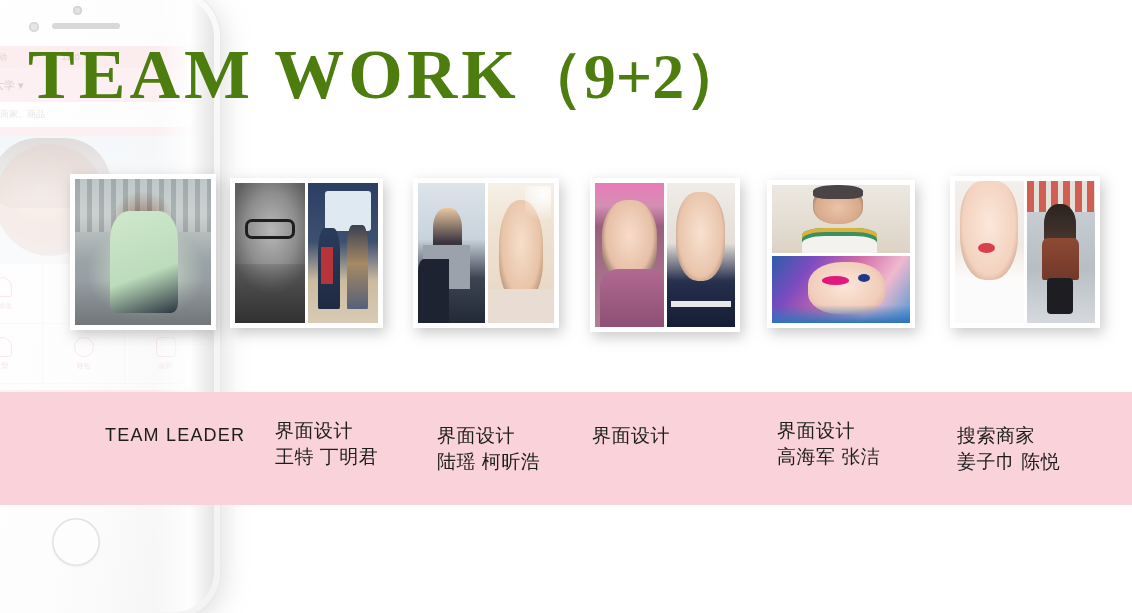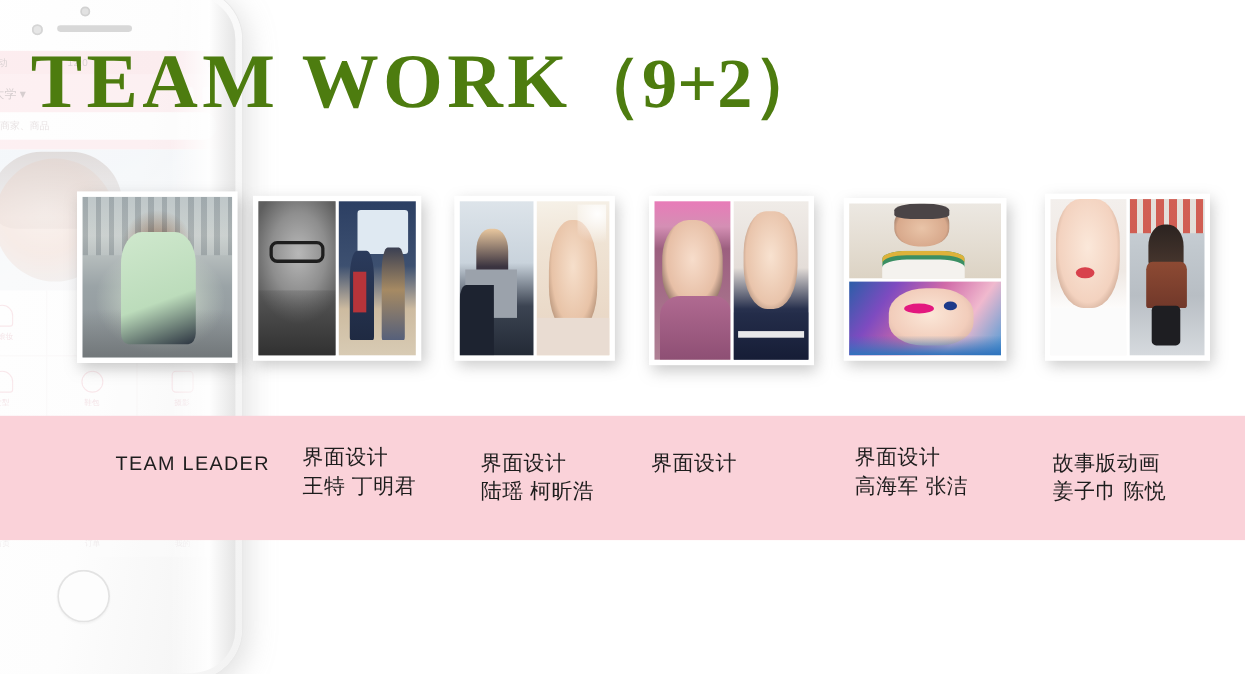--- a/index.html
+++ b/index.html
@@ -129,21 +129,21 @@
     box-shadow:3px 5px 13px rgba(120,120,120,.40);
     display:flex; overflow:hidden;
   }
   .card.vert { flex-direction:column; }
   .card .ph { flex:1; overflow:hidden; position:relative; background:#cfd6dc; }
   .card.horiz .ph + .ph { margin-left:3px; }
   .card.vert .ph + .ph { margin-top:3px; }
 
   
   .band {
-    position:absolute; left:0; top:378px; width:1132px; height:113px;
+    position:absolute; left:0; top:392px; width:1132px; height:113px;
     background:#fad2d9; z-index:7;
   }
   .cap {
     position:absolute; color:#1d1d1d; line-height:1.38;
     font-size:19px; letter-spacing:.5px; white-space:nowrap;
   }
   .cap .role { display:block; }
   .cap .names { display:block; }
   .cap.latin .role { font-size:18px; letter-spacing:1.2px; }
 </style>
@@ -372,19 +372,19 @@
     <div class="cap" style="left:592px; top:31px;">
       <span class="role">界面设计</span>
     </div>
 
     <div class="cap" style="left:777px; top:26px;">
       <span class="role">界面设计</span>
       <span class="names">高海军  张洁</span>
     </div>
 
     <div class="cap" style="left:957px; top:31px;">
-      <span class="role">故事版动画</span>
+      <span class="role">搜索商家</span>
       <span class="names">姜子巾  陈悦</span>
     </div>
 
   </div>
 
 </div>
 
 </body></html>

